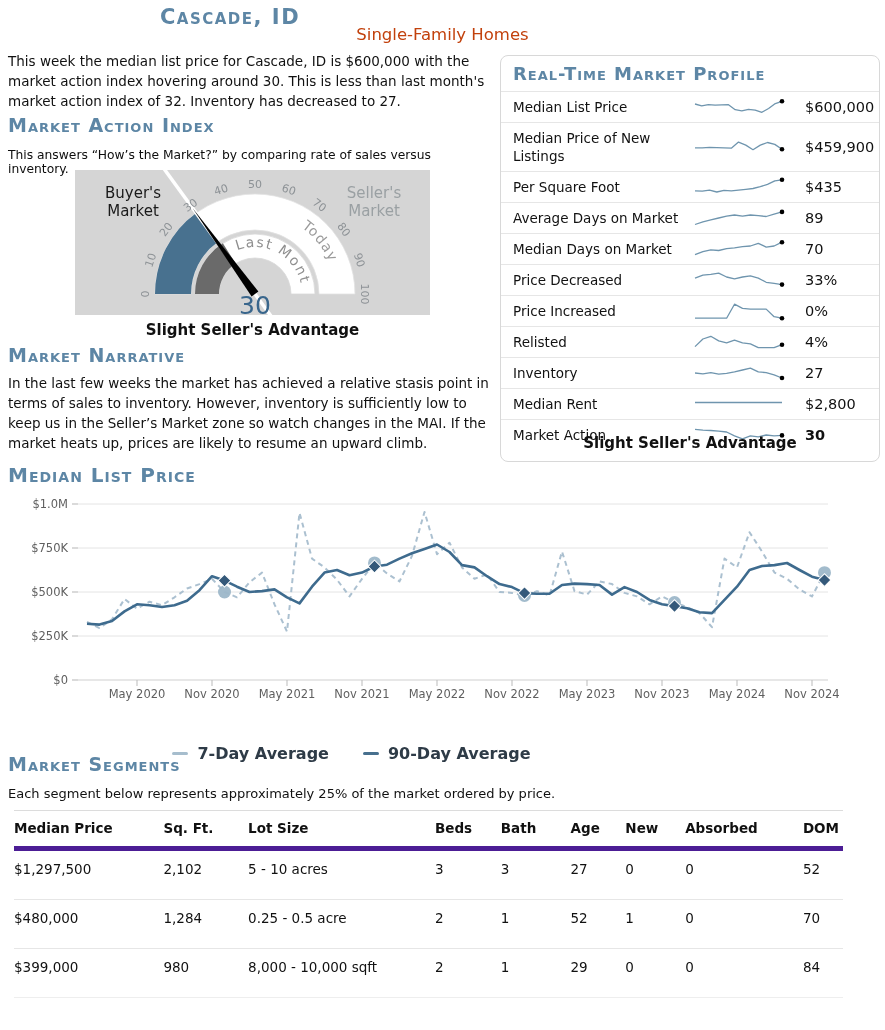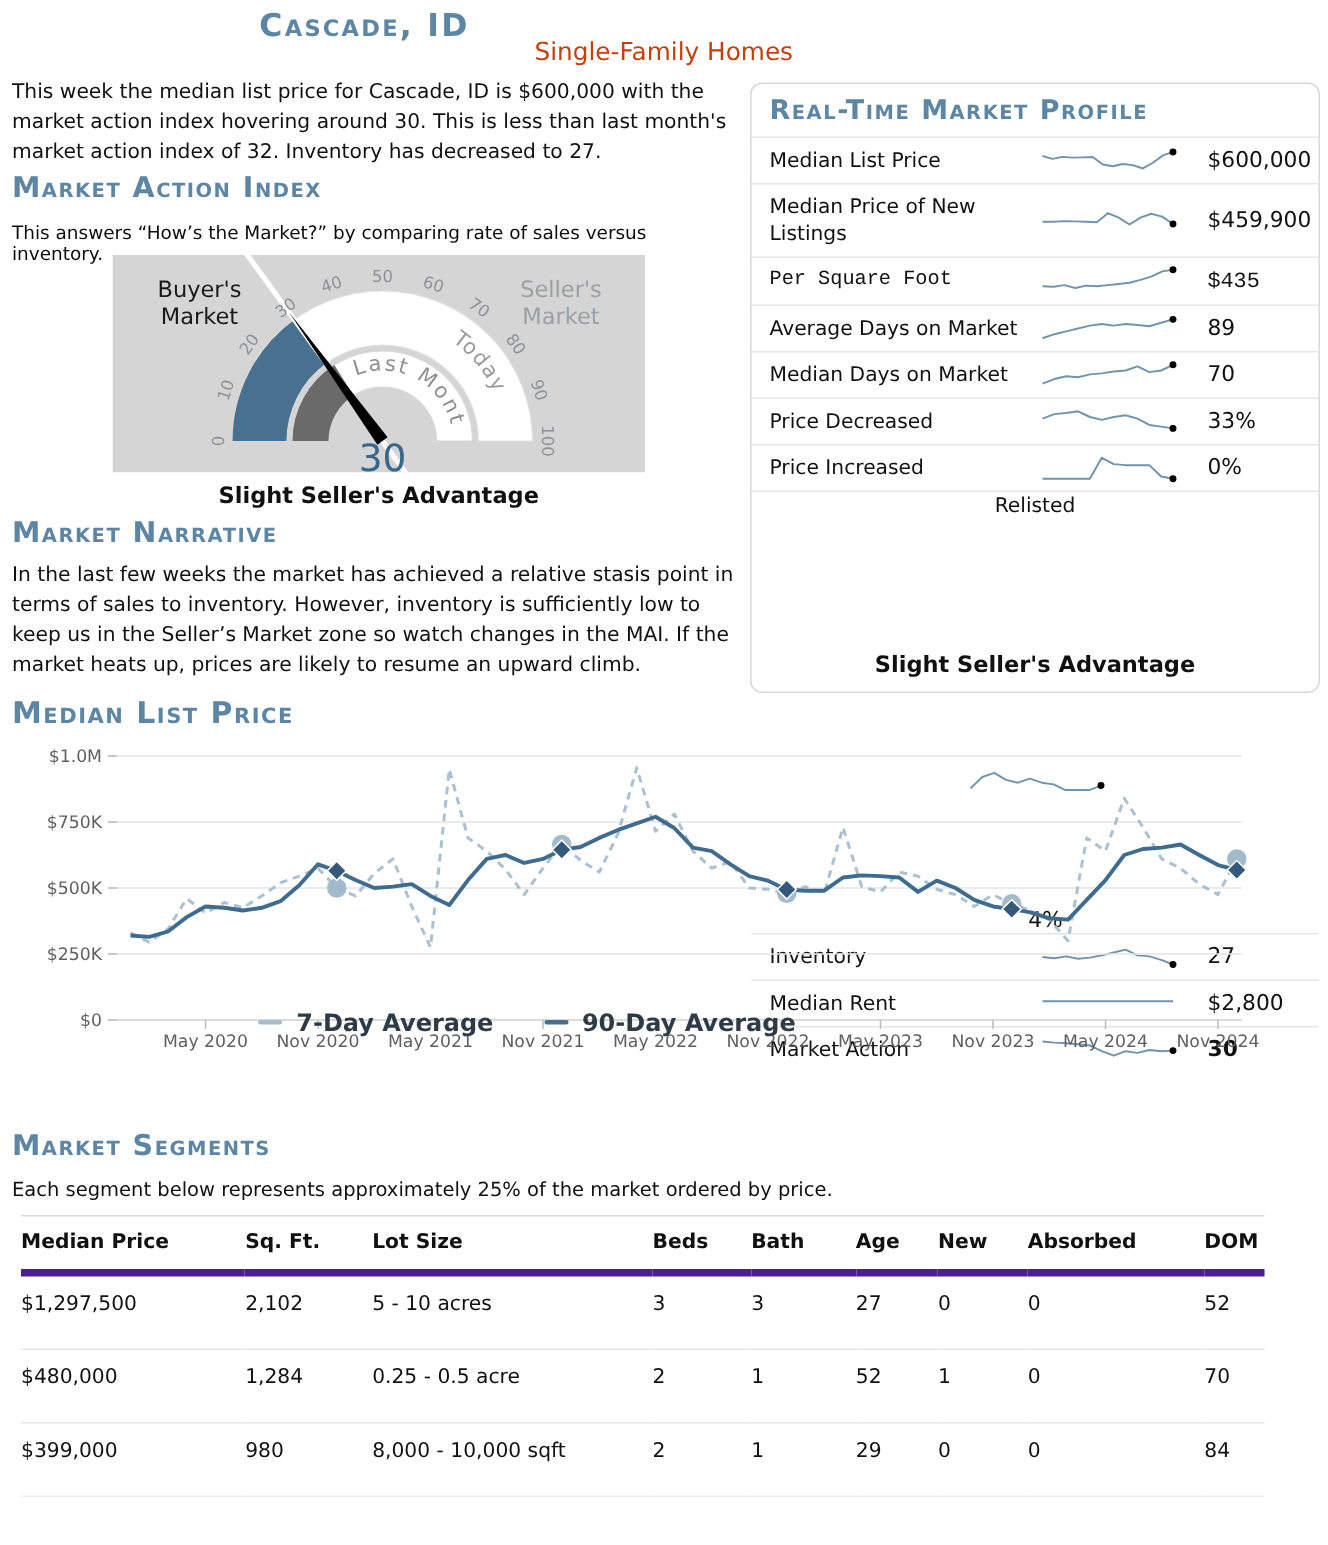--- a/index.html
+++ b/index.html
@@ -1,19 +1,19 @@
 <!DOCTYPE html>
 <html><head>
 <meta charset="utf-8">
 <style>
   html,body{margin:0;padding:0;background:#fff;}
   body{width:885px;height:1030px;position:relative;font-family:"DejaVu Sans",sans-serif;color:#111;overflow:hidden;}
   .abs{position:absolute;}
   .sec-h{font-variant:small-caps;color:#5d86a5;font-weight:600;letter-spacing:1px;font-size:19px;}
-  #page-title{left:0;top:5px;width:460px;text-align:center;font-size:21px;letter-spacing:1.5px;font-weight:700;margin-left:13px;}
+  #page-title{left:0;top:5px;width:460px;text-align:center;font-size:21px;letter-spacing:1.5px;font-weight:700;}
   #page-subtitle{left:0;top:25px;width:885px;text-align:center;font-size:16.5px;color:#c2410c;}
   #intro{left:8px;top:52px;width:484px;font-size:13.5px;line-height:1.48;}
   #mai-heading{left:8px;top:114px;}
   #mai-desc{left:8px;top:148px;width:484px;font-size:12.3px;color:#0d0d0d;}
   #gauge-wrap{left:75px;top:170px;width:355px;height:145px;}
   #gauge-caption{left:75px;top:321px;width:355px;text-align:center;font-weight:700;font-size:15px;}
   #narrative-heading{left:8px;top:344px;}
   #narrative-text{left:8px;top:374px;width:482px;font-size:13.5px;line-height:1.47;}
   
   #profile-panel{left:500px;top:55px;width:380px;height:407px;border:1px solid #d8d8d8;border-radius:8px;background:#fff;box-sizing:border-box;}
@@ -22,21 +22,21 @@
   .prow{display:flex;align-items:center;border-top:1px solid #e6e6e6;box-sizing:border-box;padding:0 12px 0 12px;}
   .prow:first-child{border-top:1px solid #e6e6e6;}
   .prow .plabel{flex:0 0 178px;font-size:13.5px;line-height:1.35;}
   .prow .pspark{flex:0 0 100px;}
   .prow .pvalue{flex:1;font-size:14.5px;padding-left:14px;}
   .prow .pvalue.bold{font-weight:700;}
   #profile-caption{position:absolute;left:0;top:378px;width:100%;text-align:center;font-weight:700;font-size:15px;}
   
   #mlp-heading{left:8px;top:463px;font-size:20px;}
   #chart-svg{left:0;top:465px;}
-  #legend{left:0;top:672px;width:703px;display:flex;justify-content:center;gap:34px;align-items:center;z-index:3;}
+  #legend{left:0;top:744px;width:703px;display:flex;justify-content:center;gap:34px;align-items:center;z-index:3;}
   .leg-item{display:flex;align-items:center;gap:9px;font-weight:700;font-size:16px;color:#2e3b47;}
   .leg-dash{width:16px;height:3.5px;border-radius:2px;display:inline-block;}
   
   #segments-heading{left:8px;top:753px;}
   #segments-desc{left:8px;top:786px;width:700px;font-size:13px;}
   #segments-table{left:14px;top:810px;width:829px;}
   table{width:100%;border-collapse:collapse;font-size:13.5px;}
   thead th{text-align:left;font-weight:700;padding:9px 4px 10px 0;border-top:1px solid #dcdcdc;border-bottom:5px solid #4c1d95;}
   tbody td{text-align:left;padding:10px 4px 22px 0;border-bottom:1px solid #e6e6e6;}
   tbody tr:last-child td{border-bottom:1px solid #eee;}
@@ -98,21 +98,21 @@
         <span class="pvalue">$600,000</span>
       </div>
       <div class="prow" style="min-height: 49px;">
         <span class="plabel">Median Price of New Listings</span>
         <span class="pspark"><svg width="95" height="26">
             <polyline points="4.0,15.8 11.3,15.8 18.5,15.4 25.8,15.6 33.0,15.8 40.3,16.2 47.5,10.1 54.8,13.1 62.0,17.7 69.3,13.1 76.5,10.5 83.8,12.4 91.0,17.3" fill="none" stroke="#6f95ae" stroke-width="1.3" stroke-linejoin="round"></polyline>
             <circle cx="91" cy="17.3" r="2.3" fill="#000"></circle>
           </svg></span>
         <span class="pvalue">$459,900</span>
       </div>
-      <div class="prow" style="min-height: 29px; font-family: Liberation Mono, monospace;">
+      <div class="prow" style="min-height: 29px;">
         <span class="plabel">Per Square Foot</span>
         <span class="pspark"><svg width="95" height="26">
             <polyline points="4.0,18.8 11.3,19.2 18.5,18.1 25.8,20.0 33.0,18.4 40.3,18.8 47.5,18.1 54.8,17.3 62.0,16.5 69.3,14.6 76.5,12.4 83.8,8.9 91.0,7.8" fill="none" stroke="#6f95ae" stroke-width="1.3" stroke-linejoin="round"></polyline>
             <circle cx="91" cy="7.8" r="2.3" fill="#000"></circle>
           </svg></span>
         <span class="pvalue">$435</span>
       </div>
       <div class="prow" style="min-height: 29px;">
         <span class="plabel">Average Days on Market</span>
         <span class="pspark"><svg width="95" height="26">
@@ -138,21 +138,21 @@
         <span class="pvalue">33%</span>
       </div>
       <div class="prow" style="min-height: 29px;">
         <span class="plabel">Price Increased</span>
         <span class="pspark"><svg width="95" height="26">
             <polyline points="4.0,22.2 11.9,22.2 19.8,22.2 27.7,22.2 35.6,22.2 43.5,8.2 51.5,12.4 59.4,13.1 67.3,13.1 75.2,13.1 83.1,20.7 91.0,22.2" fill="none" stroke="#6f95ae" stroke-width="1.3" stroke-linejoin="round"></polyline>
             <circle cx="91" cy="22.2" r="2.3" fill="#000"></circle>
           </svg></span>
         <span class="pvalue">0%</span>
       </div>
-      <div class="prow" style="min-height: 29px; flex-direction: column;">
+      <div class="prow" style="min-height: 29px;">
         <span class="plabel">Relisted</span>
         <span class="pspark"><svg width="95" height="26">
             <polyline points="4.0,19.6 11.9,12.0 19.8,9.3 27.7,13.9 35.6,15.8 43.5,13.1 51.5,15.8 59.4,16.9 67.3,20.7 75.2,20.7 83.1,20.7 91.0,17.7" fill="none" stroke="#6f95ae" stroke-width="1.3" stroke-linejoin="round"></polyline>
             <circle cx="91" cy="17.7" r="2.3" fill="#000"></circle>
           </svg></span>
         <span class="pvalue">4%</span>
       </div>
       <div class="prow" style="min-height: 29px;">
         <span class="plabel">Inventory</span>
         <span class="pspark"><svg width="95" height="26">

